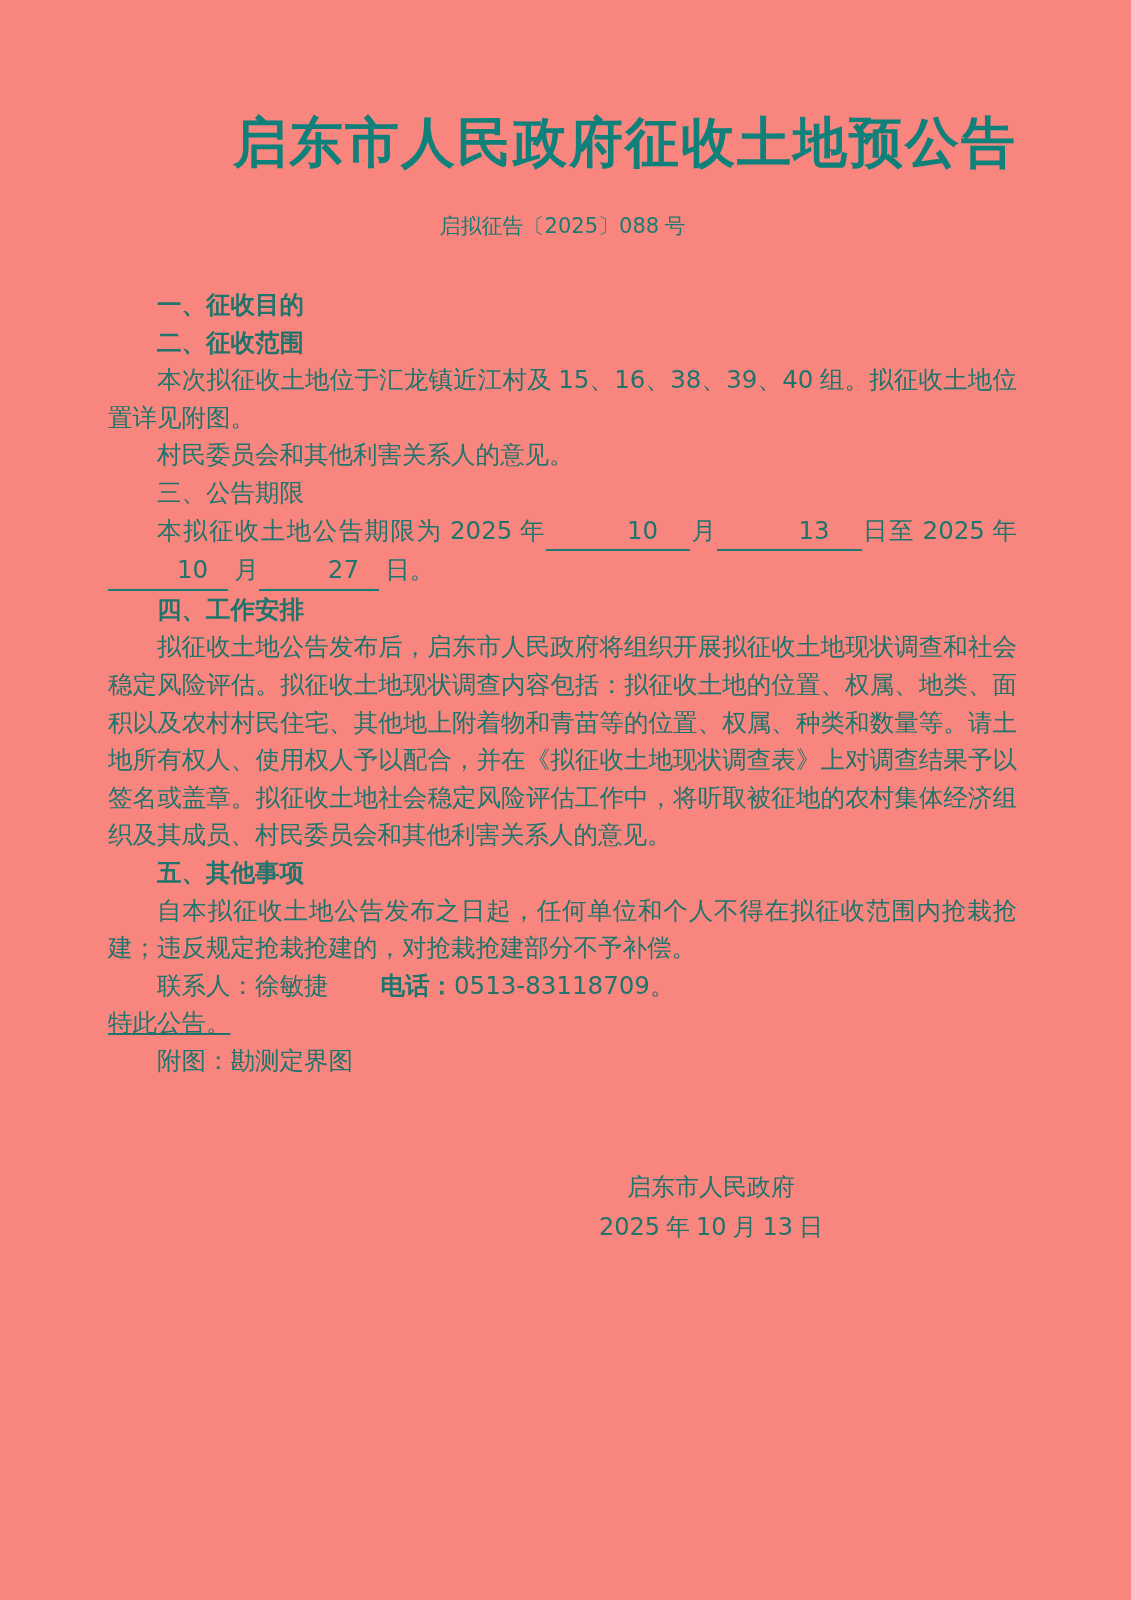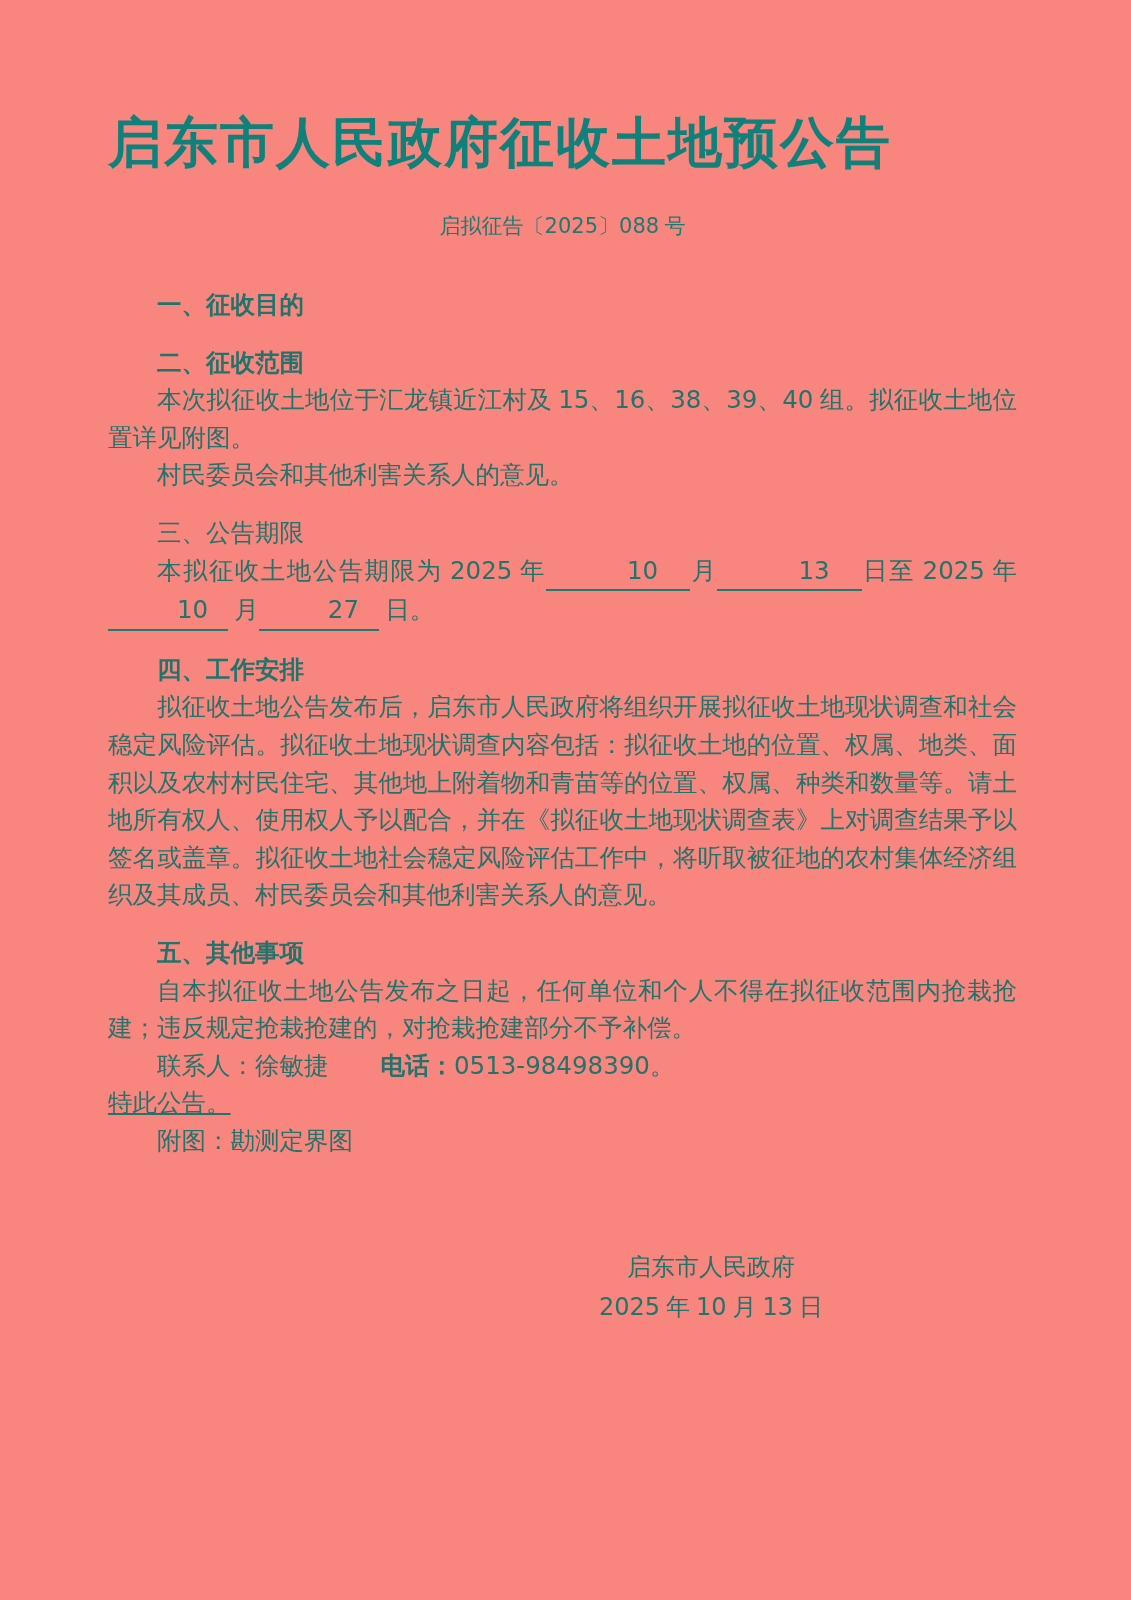--- a/index.html
+++ b/index.html
@@ -13,21 +13,21 @@
     color: #20746c;
     font-family: "Liberation Serif", "DejaVu Serif", serif;
     overflow: hidden;
   }
   .doc {
     padding: 112px 114px 0 108px;
     box-sizing: border-box;
   }
   .doc-title {
     margin: 0;
-    text-align: left;
+    text-align: right;
     font-size: 54px;
     line-height: 62px;
     font-weight: bold;
     color: #10807a;
     letter-spacing: 2px;
   }
   .doc-number {
     margin-top: 38px;
     text-align: center;
     font-size: 21px;
@@ -38,21 +38,20 @@
     font-size: 24.5px;
     line-height: 37.6px;
     text-align: justify;
   }
   .content p {
     margin: 0;
     text-indent: 2em;
   }
   p.sec-heading {
     font-weight: bold;
-    margin-top: 20px;
   }
   p.sec-heading.regular {
     font-weight: normal;
   }
   p.no-indent {
     text-indent: 0;
     text-decoration: underline;
   }
   .num {
     font-family: "DejaVu Sans", "Liberation Sans", sans-serif;
@@ -100,21 +99,21 @@
 
     <p class="sec-heading regular">三、公告期限</p>
     <p><span>本拟征收土地公告期限为 </span><span class="num">2025</span><span> 年</span><span class="blank wide">10</span><span>月</span><span class="blank wide">13</span><span>日至 </span><span class="num">2025</span><span> 年</span><span class="blank narrow">10</span><span> 月</span><span class="blank narrow">27</span><span> 日。</span></p>
 
     <p class="sec-heading">四、工作安排</p>
     <p>拟征收土地公告发布后，启东市人民政府将组织开展拟征收土地现状调查和社会稳定风险评估。拟征收土地现状调查内容包括：拟征收土地的位置、权属、地类、面积以及农村村民住宅、其他地上附着物和青苗等的位置、权属、种类和数量等。请土地所有权人、使用权人予以配合，并在《拟征收土地现状调查表》上对调查结果予以签名或盖章。拟征收土地社会稳定风险评估工作中，将听取被征地的农村集体经济组织及其成员、村民委员会和其他利害关系人的意见。</p>
 
     <p class="sec-heading">五、其他事项</p>
     <p>自本拟征收土地公告发布之日起，任何单位和个人不得在拟征收范围内抢栽抢建；违反规定抢栽抢建的，对抢栽抢建部分不予补偿。</p>
 
-    <p><span>联系人：徐敏捷</span><span class="phone-label">电话：</span><span class="num">0513-98498390</span><span>。</span></p>
+    <p><span>联系人：徐敏捷</span><span class="phone-label">电话：</span><span class="num">0513-83118709</span><span>。</span></p>
 
     <p class="no-indent">特此公告。</p>
     <p>附图：勘测定界图</p>
   </div>
 
   <div class="signature">
     <div>启东市人民政府</div>
     <div><span class="num">2025</span><span> 年 </span><span class="num">10</span><span> 月 </span><span class="num">13</span><span> 日</span></div>
   </div>
 

